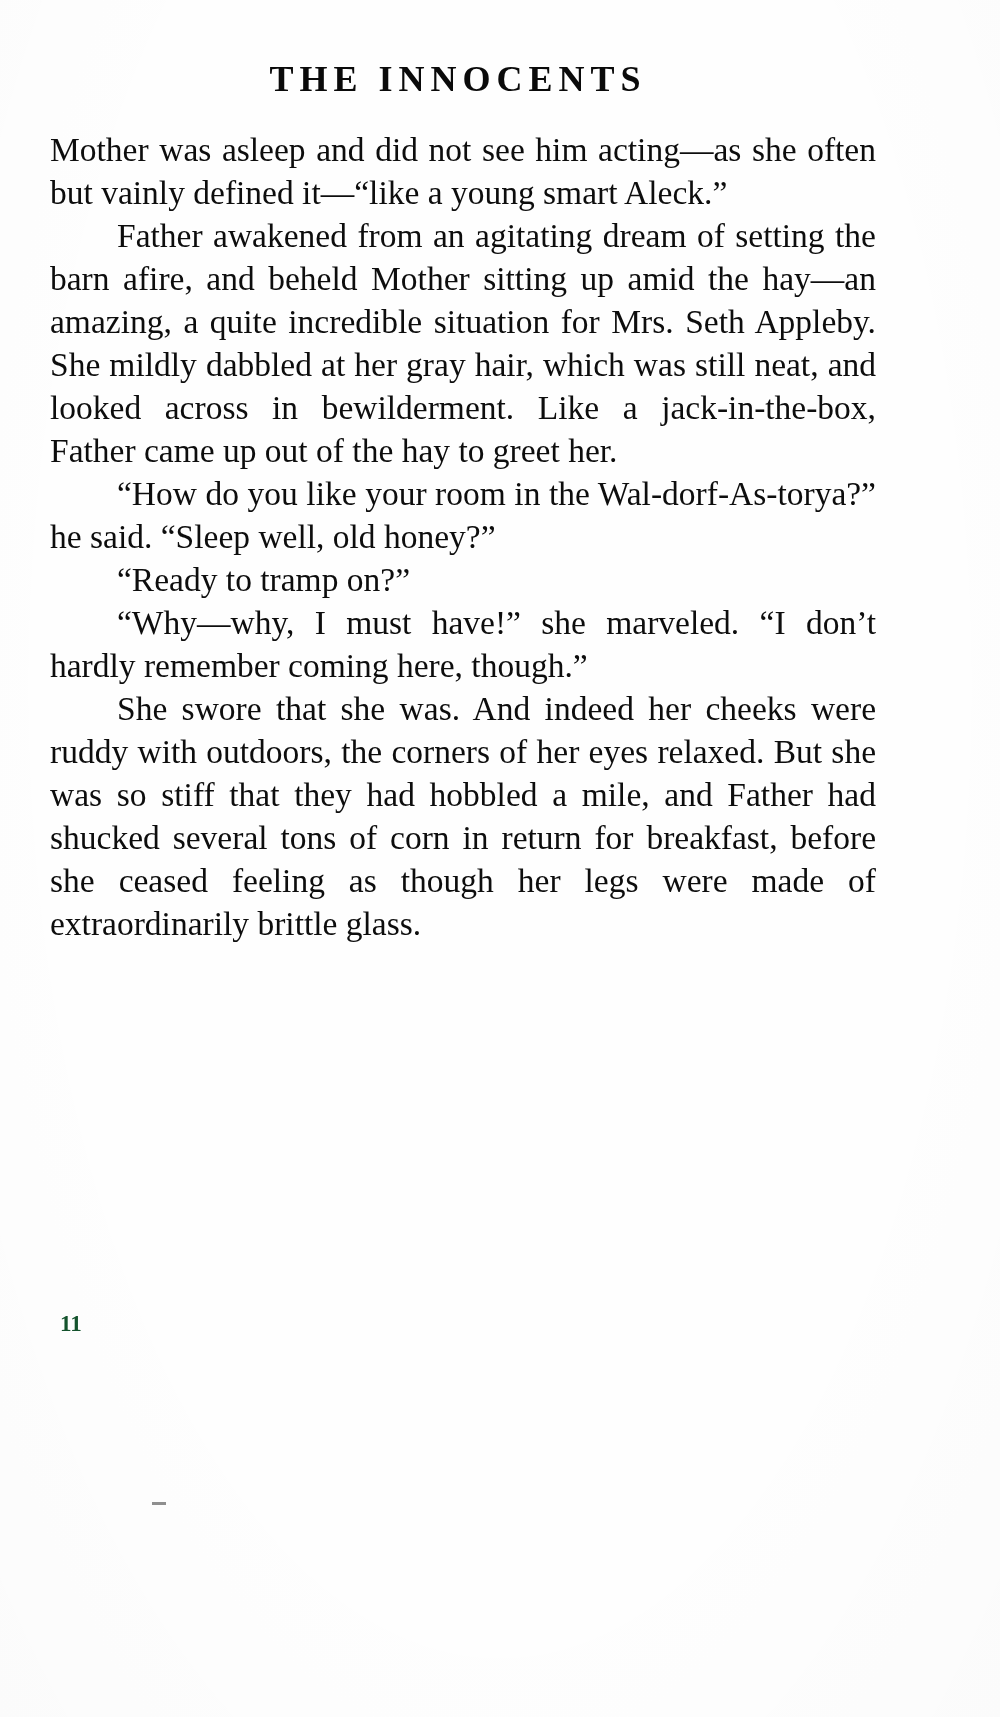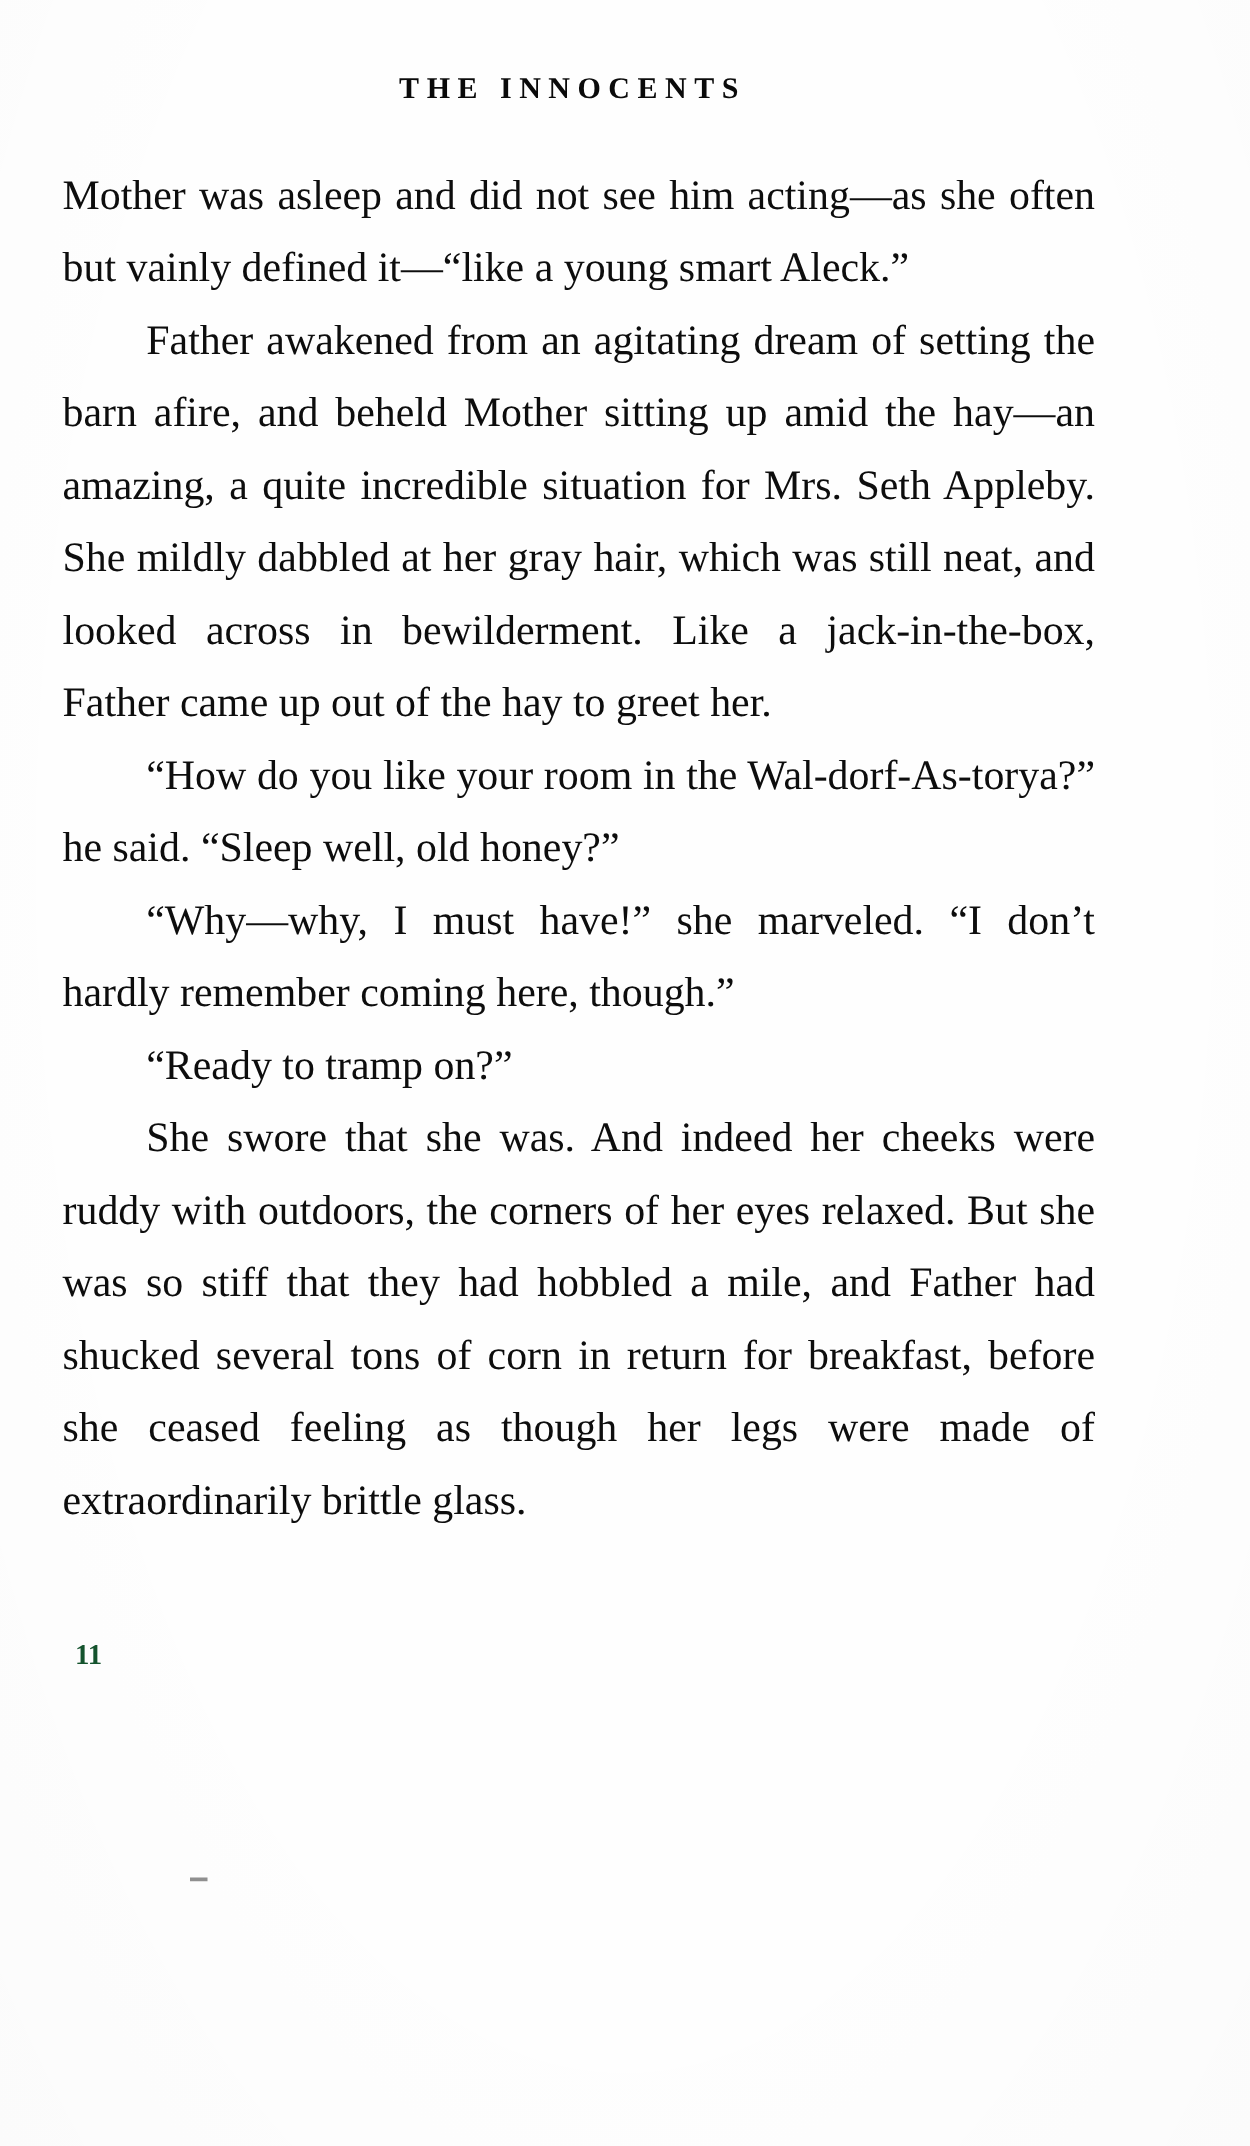--- a/index.html
+++ b/index.html
@@ -23,31 +23,31 @@
     background: #fefefe;
   }
   .running-head {
     position: absolute;
     left: 0;
     top: 58px;
     width: 916px;
     text-align: center;
     font-family: "Liberation Serif", serif;
     font-weight: bold;
-    font-size: 24px;
+    font-size: 36px;
     letter-spacing: 6px;
     color: #0a0a0a;
   }
   .body-text {
     position: absolute;
     left: 50px;
     top: 128px;
     width: 826px;
     font-size: 33.5px;
-    line-height: 58px;
+    line-height: 43px;
     text-align: justify;
     color: #0d0d0d;
     -webkit-font-smoothing: antialiased;
   }
   .body-text p {
     margin: 0;
     text-indent: 2.0em;
     text-align: justify;
     text-justify: inter-word;
   }
@@ -89,22 +89,22 @@
 <div class="page">
 
   <div class="paper-tint"></div>
 
   <div class="running-head">THE INNOCENTS</div>
 
   <div class="body-text">
     <p class="first">Mother was asleep and did not see him acting—as she often but vainly defined it—“like a young smart Aleck.”</p>
     <p>Father awakened from an agitating dream of setting the barn afire, and beheld Mother sitting up amid the hay—an amazing, a quite incredible situation for Mrs. Seth Appleby.  She mildly dabbled at her gray hair, which was still neat, and looked across in bewilderment.  Like a jack-in-the-box, Father came up out of the hay to greet her.</p>
     <p>“How do you like your room in the Wal-dorf-As-torya?” he said.  “Sleep well, old honey?”</p>
+    <p>“Ready to tramp on?”</p>
     <p>“Why—why, I must have!” she marveled.  “I don’t hardly remember coming here, though.”</p>
-    <p>“Ready to tramp on?”</p>
     <p>She swore that she was.  And indeed her cheeks were ruddy with outdoors, the corners of her eyes relaxed.  But she was so stiff that they had hobbled a mile, and Father had shucked several tons of corn in return for breakfast, before she ceased feeling as though her legs were made of extraordinarily brittle glass.</p>
   </div>
 
   <div class="folio">11</div>
 
   <div class="stray-mark"></div>
 
 </div>
 
 </body></html>

